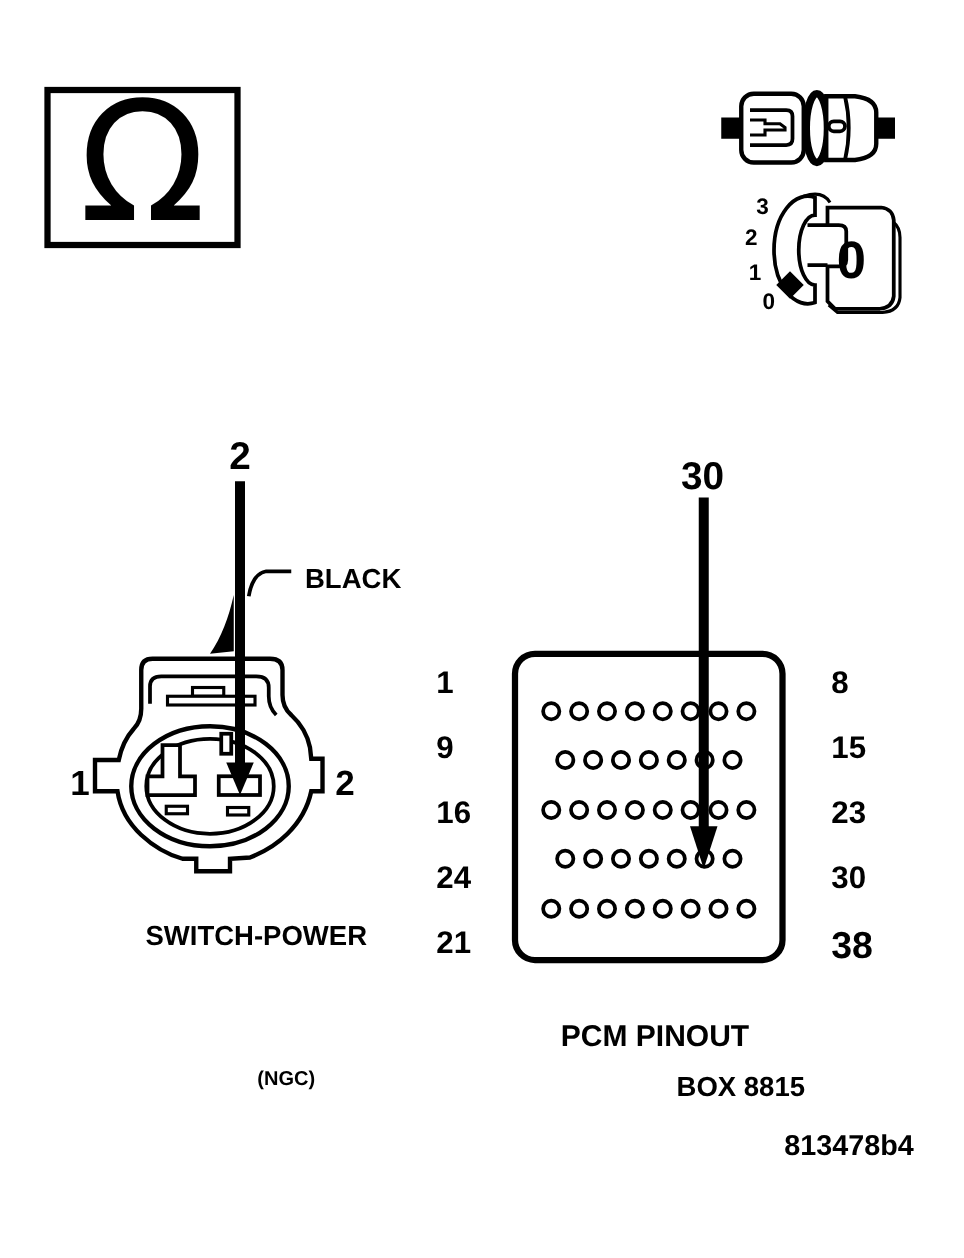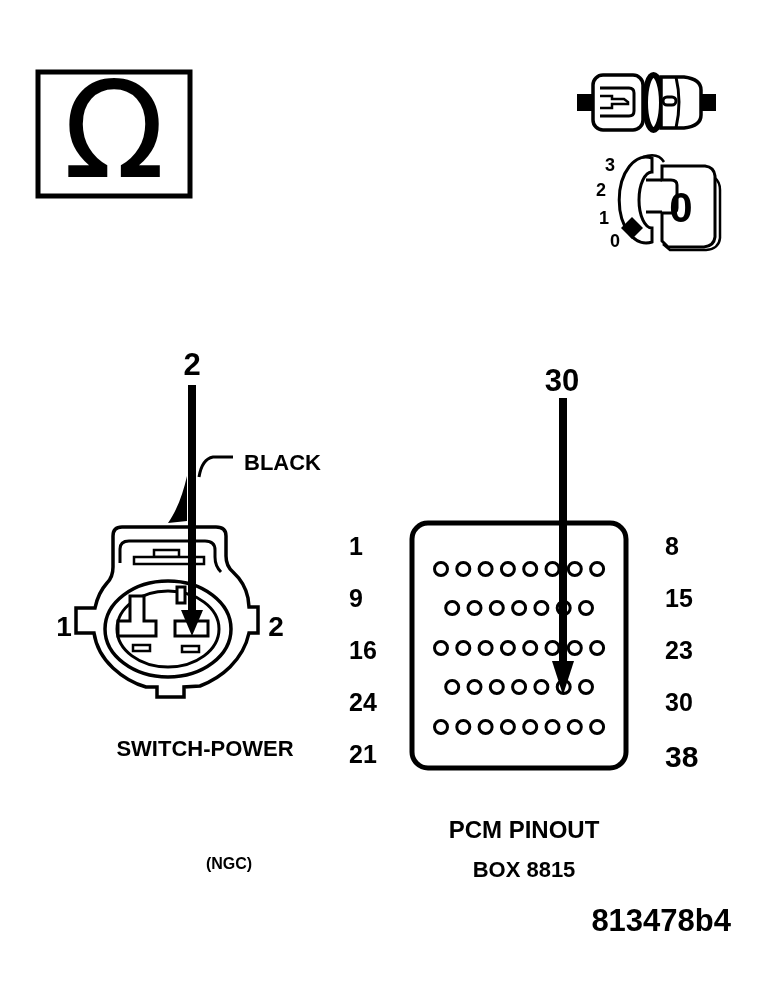--- a/index.html
+++ b/index.html
@@ -137,17 +137,17 @@
   <div class="t" style="left:349px;top:690px;font-size:25px;">24</div>
   <div class="t" style="left:349px;top:742px;font-size:25px;">21</div>
 
   <div class="t" style="left:665px;top:534px;font-size:25px;">8</div>
   <div class="t" style="left:665px;top:586px;font-size:25px;">15</div>
   <div class="t" style="left:665px;top:638px;font-size:25px;">23</div>
   <div class="t" style="left:665px;top:690px;font-size:25px;">30</div>
   <div class="t" style="left:665px;top:742px;font-size:30px;">38</div>
 
   <div class="t ctr" style="left:404px;top:818px;width:240px;font-size:24px;">PCM PINOUT</div>
-  <div class="t ctr" style="left:404px;top:859px;width:240px;font-size:22px;">BOX 8815</div>
+  <div class="t ctr" style="left:404px;top:859px;width:240px;font-size:22px;text-align:right;">BOX 8815</div>
 
-  <div class="t rgt" style="left:581px;top:905px;width:150px;font-size:31px;text-align:right;">813478b4</div>
+  <div class="t rgt" style="left:581px;top:905px;width:150px;font-size:23px;text-align:right;">813478b4</div>
 
 </div>
 
 </body></html>

